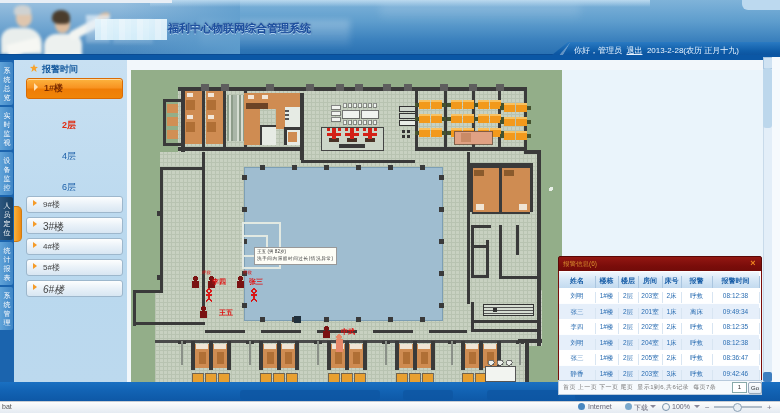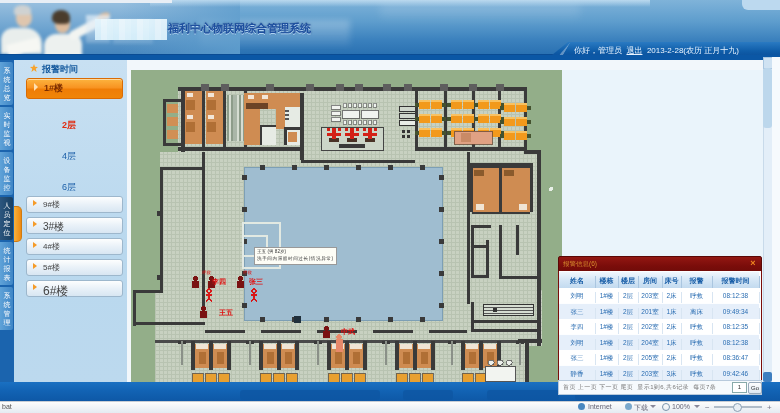--- a/index.html
+++ b/index.html
@@ -141,21 +141,21 @@
 <div class="abs" style="left:26px;top:238px;width:95px;height:15px;border:1px solid #9db7cc;border-radius:3px;background:linear-gradient(180deg,#fdfefe,#e9f1f8 50%,#d8e6f2);"></div>
 <div class="abs" style="left:33px;top:242px;width:0;height:0;border-left:4px solid #f59b28;border-top:3px solid transparent;border-bottom:3px solid transparent;"></div>
 <div class="abs" style="left:43px;top:241px;font-size:8px;color:#444;">4#楼</div>
 
 <div class="abs" style="left:26px;top:259px;width:95px;height:15px;border:1px solid #9db7cc;border-radius:3px;background:linear-gradient(180deg,#fdfefe,#e9f1f8 50%,#d8e6f2);"></div>
 <div class="abs" style="left:33px;top:263px;width:0;height:0;border-left:4px solid #f59b28;border-top:3px solid transparent;border-bottom:3px solid transparent;"></div>
 <div class="abs" style="left:43px;top:262px;font-size:8px;color:#444;">5#楼</div>
 
 <div class="abs" style="left:26px;top:280px;width:95px;height:15px;border:1px solid #9db7cc;border-radius:3px;background:linear-gradient(180deg,#fdfefe,#e9f1f8 50%,#d8e6f2);"></div>
 <div class="abs" style="left:33px;top:284px;width:0;height:0;border-left:4px solid #f59b28;border-top:3px solid transparent;border-bottom:3px solid transparent;"></div>
-<div class="abs" style="left:43px;top:283px;font-size:12px;color:#444;">6#楼</div>
+<div class="abs" style="left:43px;top:283px;font-size:10px;color:#444;font-style:italic;">6#楼</div>
 
 <div class="abs" style="left:14px;top:206px;width:7px;height:34px;background:linear-gradient(90deg,#f8b13c,#ef8a10);border-radius:0 5px 5px 0;border:1px solid #cf7a10;border-left:none;"></div>
 
 <div class="abs" style="left:127px;top:60px;width:653px;height:10px;background:#f2f7fb;"></div>
 
 <div class="abs" style="left:127px;top:60px;width:4px;height:322px;background:#f2f7fb;"></div>
 
 <div id="planbox" class="abs" style="left:131px;top:70px;width:431px;height:312px;">
 <svg width="431" height="312" viewBox="0 0 431 312" shape-rendering="crispEdges">
 <defs>

